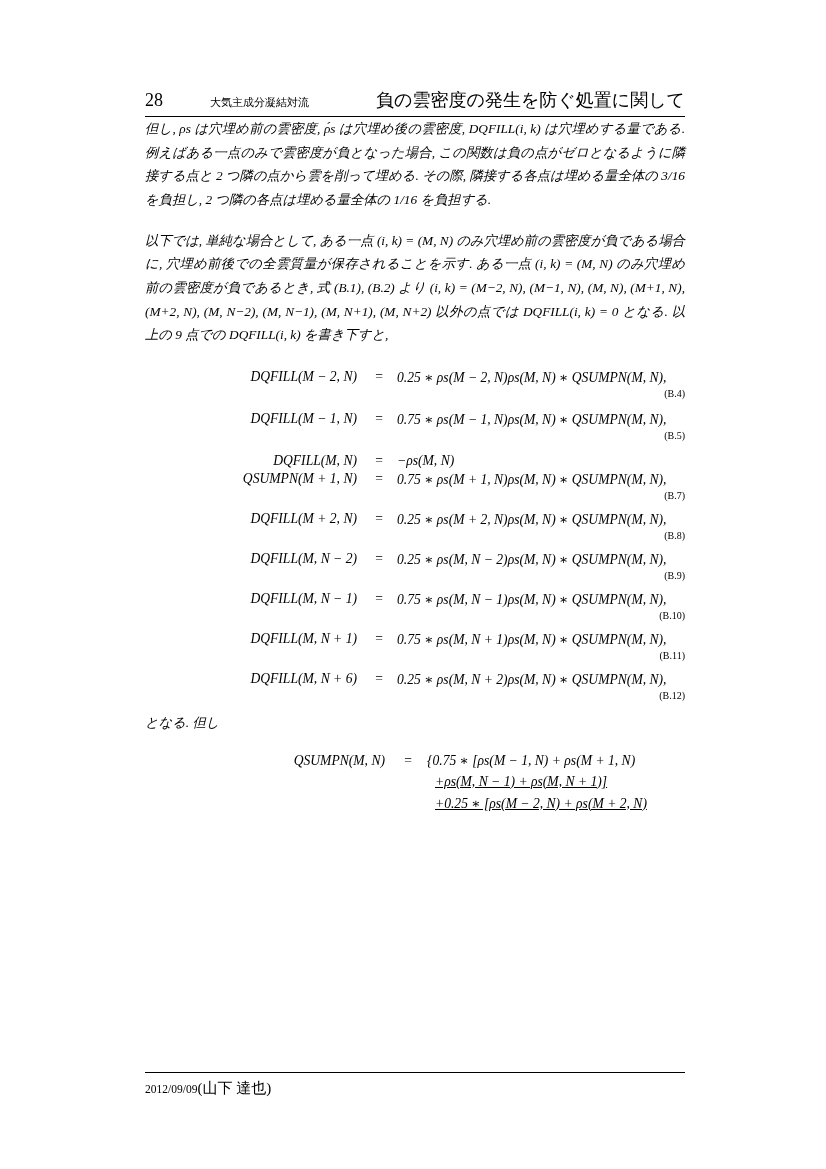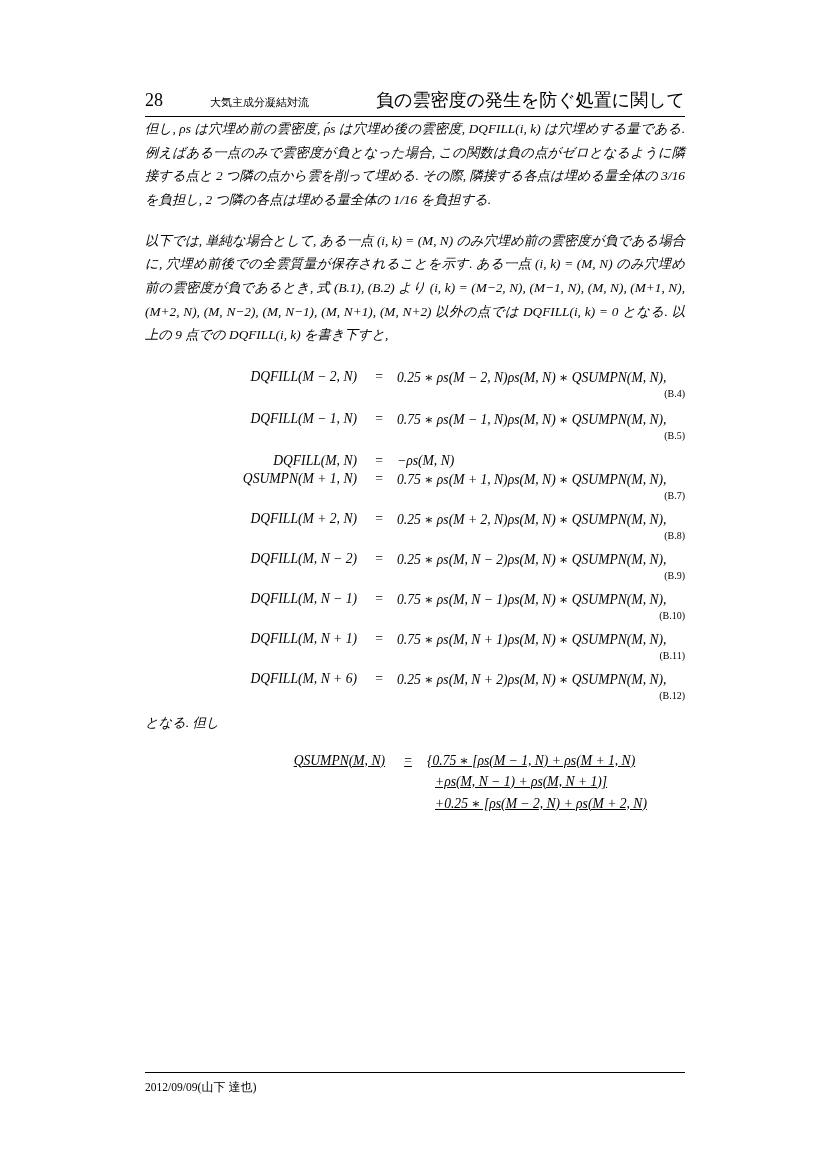--- a/index.html
+++ b/index.html
@@ -103,21 +103,20 @@
   
   .qblock {
     margin-top: 14px;
     font-size: 13.6px;
     font-style: italic;
   }
   .qrow {
     display: flex;
     align-items: baseline;
     margin-bottom: 5px;
-    text-decoration: underline;
   }
   .q-lhs {
     width: 240px;
     text-align: right;
     padding-right: 14px;
     white-space: nowrap;
   }
   .q-rel {
     width: 18px;
     text-align: center;
@@ -144,21 +143,21 @@
     width: 540px;
   }
   .footer-rule {
     border-top: 1.1px solid #000;
     width: 540px;
   }
   .footer-text {
     font-size: 11.5px;
     margin-top: 6px;
   }
-  .footer-text .name { font-size: 12px; text-align: right; }
+  .footer-text .name { font-size: 15px; text-align: right; }
 </style>
 </head>
 <body>
 
 <div class="page">
 
   <div class="content">
 
     <div class="runhead">
       <span class="pageno">28</span>

